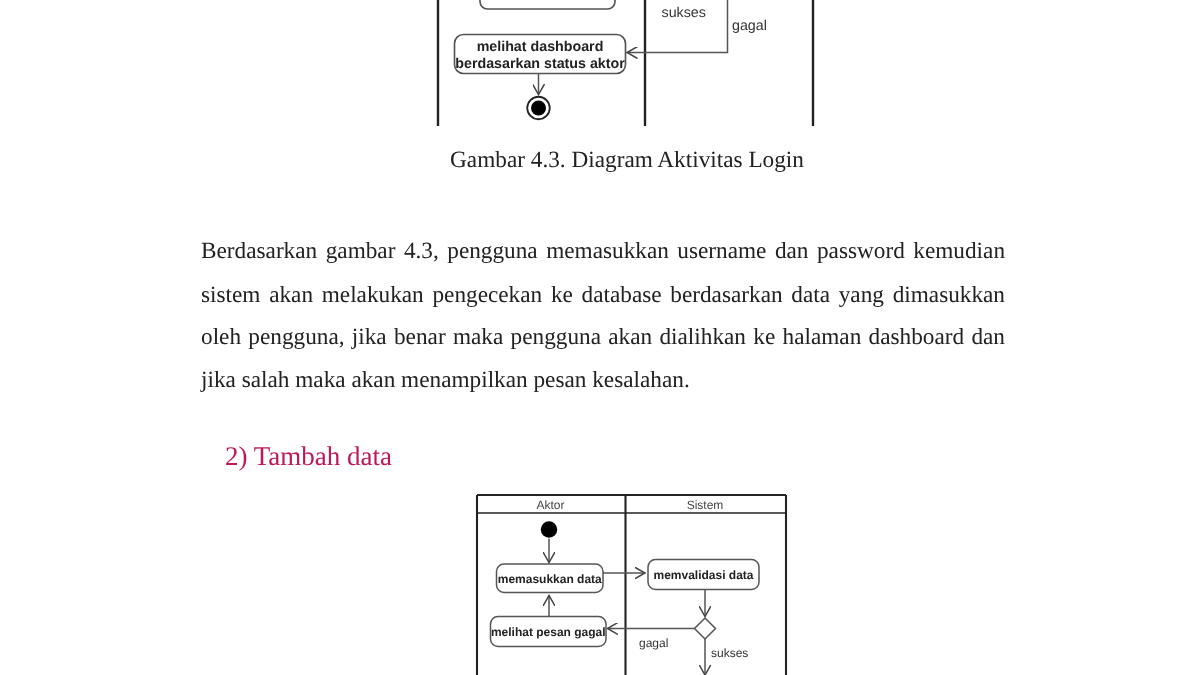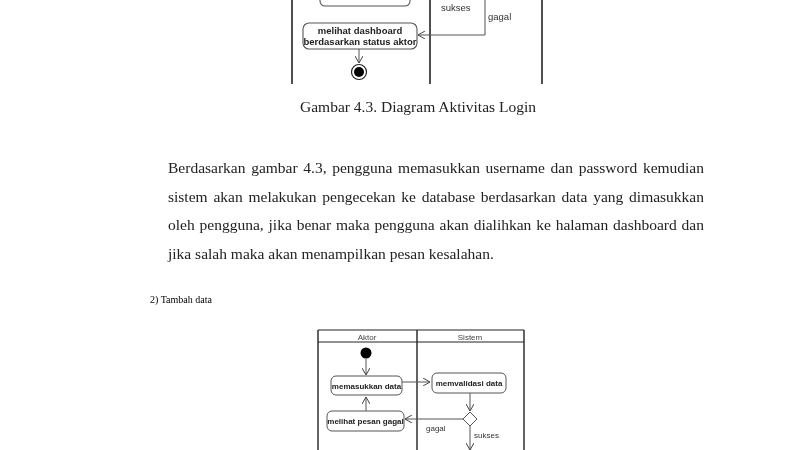--- a/index.html
+++ b/index.html
@@ -6,25 +6,25 @@
     body {
       width: 800px; height: 450px; overflow: hidden; background: #ffffff;
       position: relative; font-family: "Liberation Serif", serif; color: #1a1a1a;
     }
     .abs { position: absolute; }
     .caption {
       left: 0; width: 836px; top: 98px; text-align: center;
       font-size: 15.5px; color: #222;
     }
     .para {
-      left: 168px; width: 536px; top: 154px;
+      left: 134px; width: 536px; top: 154px;
       font-size: 15.5px; line-height: 28.5px; text-align: justify; color: #222;
     }
     .para p { margin: 0; }
-    .subhead { left: 150px; top: 294px; font-size: 10px; color: #000000; }
+    .subhead { left: 150px; top: 294px; font-size: 18px; color: #be185d; }
     svg text { font-family: "Liberation Sans", sans-serif; }
     .dia-bold { font-weight: bold; }
   </style>
 </head>
 <body>
 
 <svg class="abs" style="left:0;top:0" width="800" height="92">
   <defs>
     <marker id="arr" markerWidth="8" markerHeight="8" refX="7" refY="4" orient="auto">
       <path d="M0,0 L7,4 L0,8" fill="none" stroke="#444" stroke-width="1"></path>

